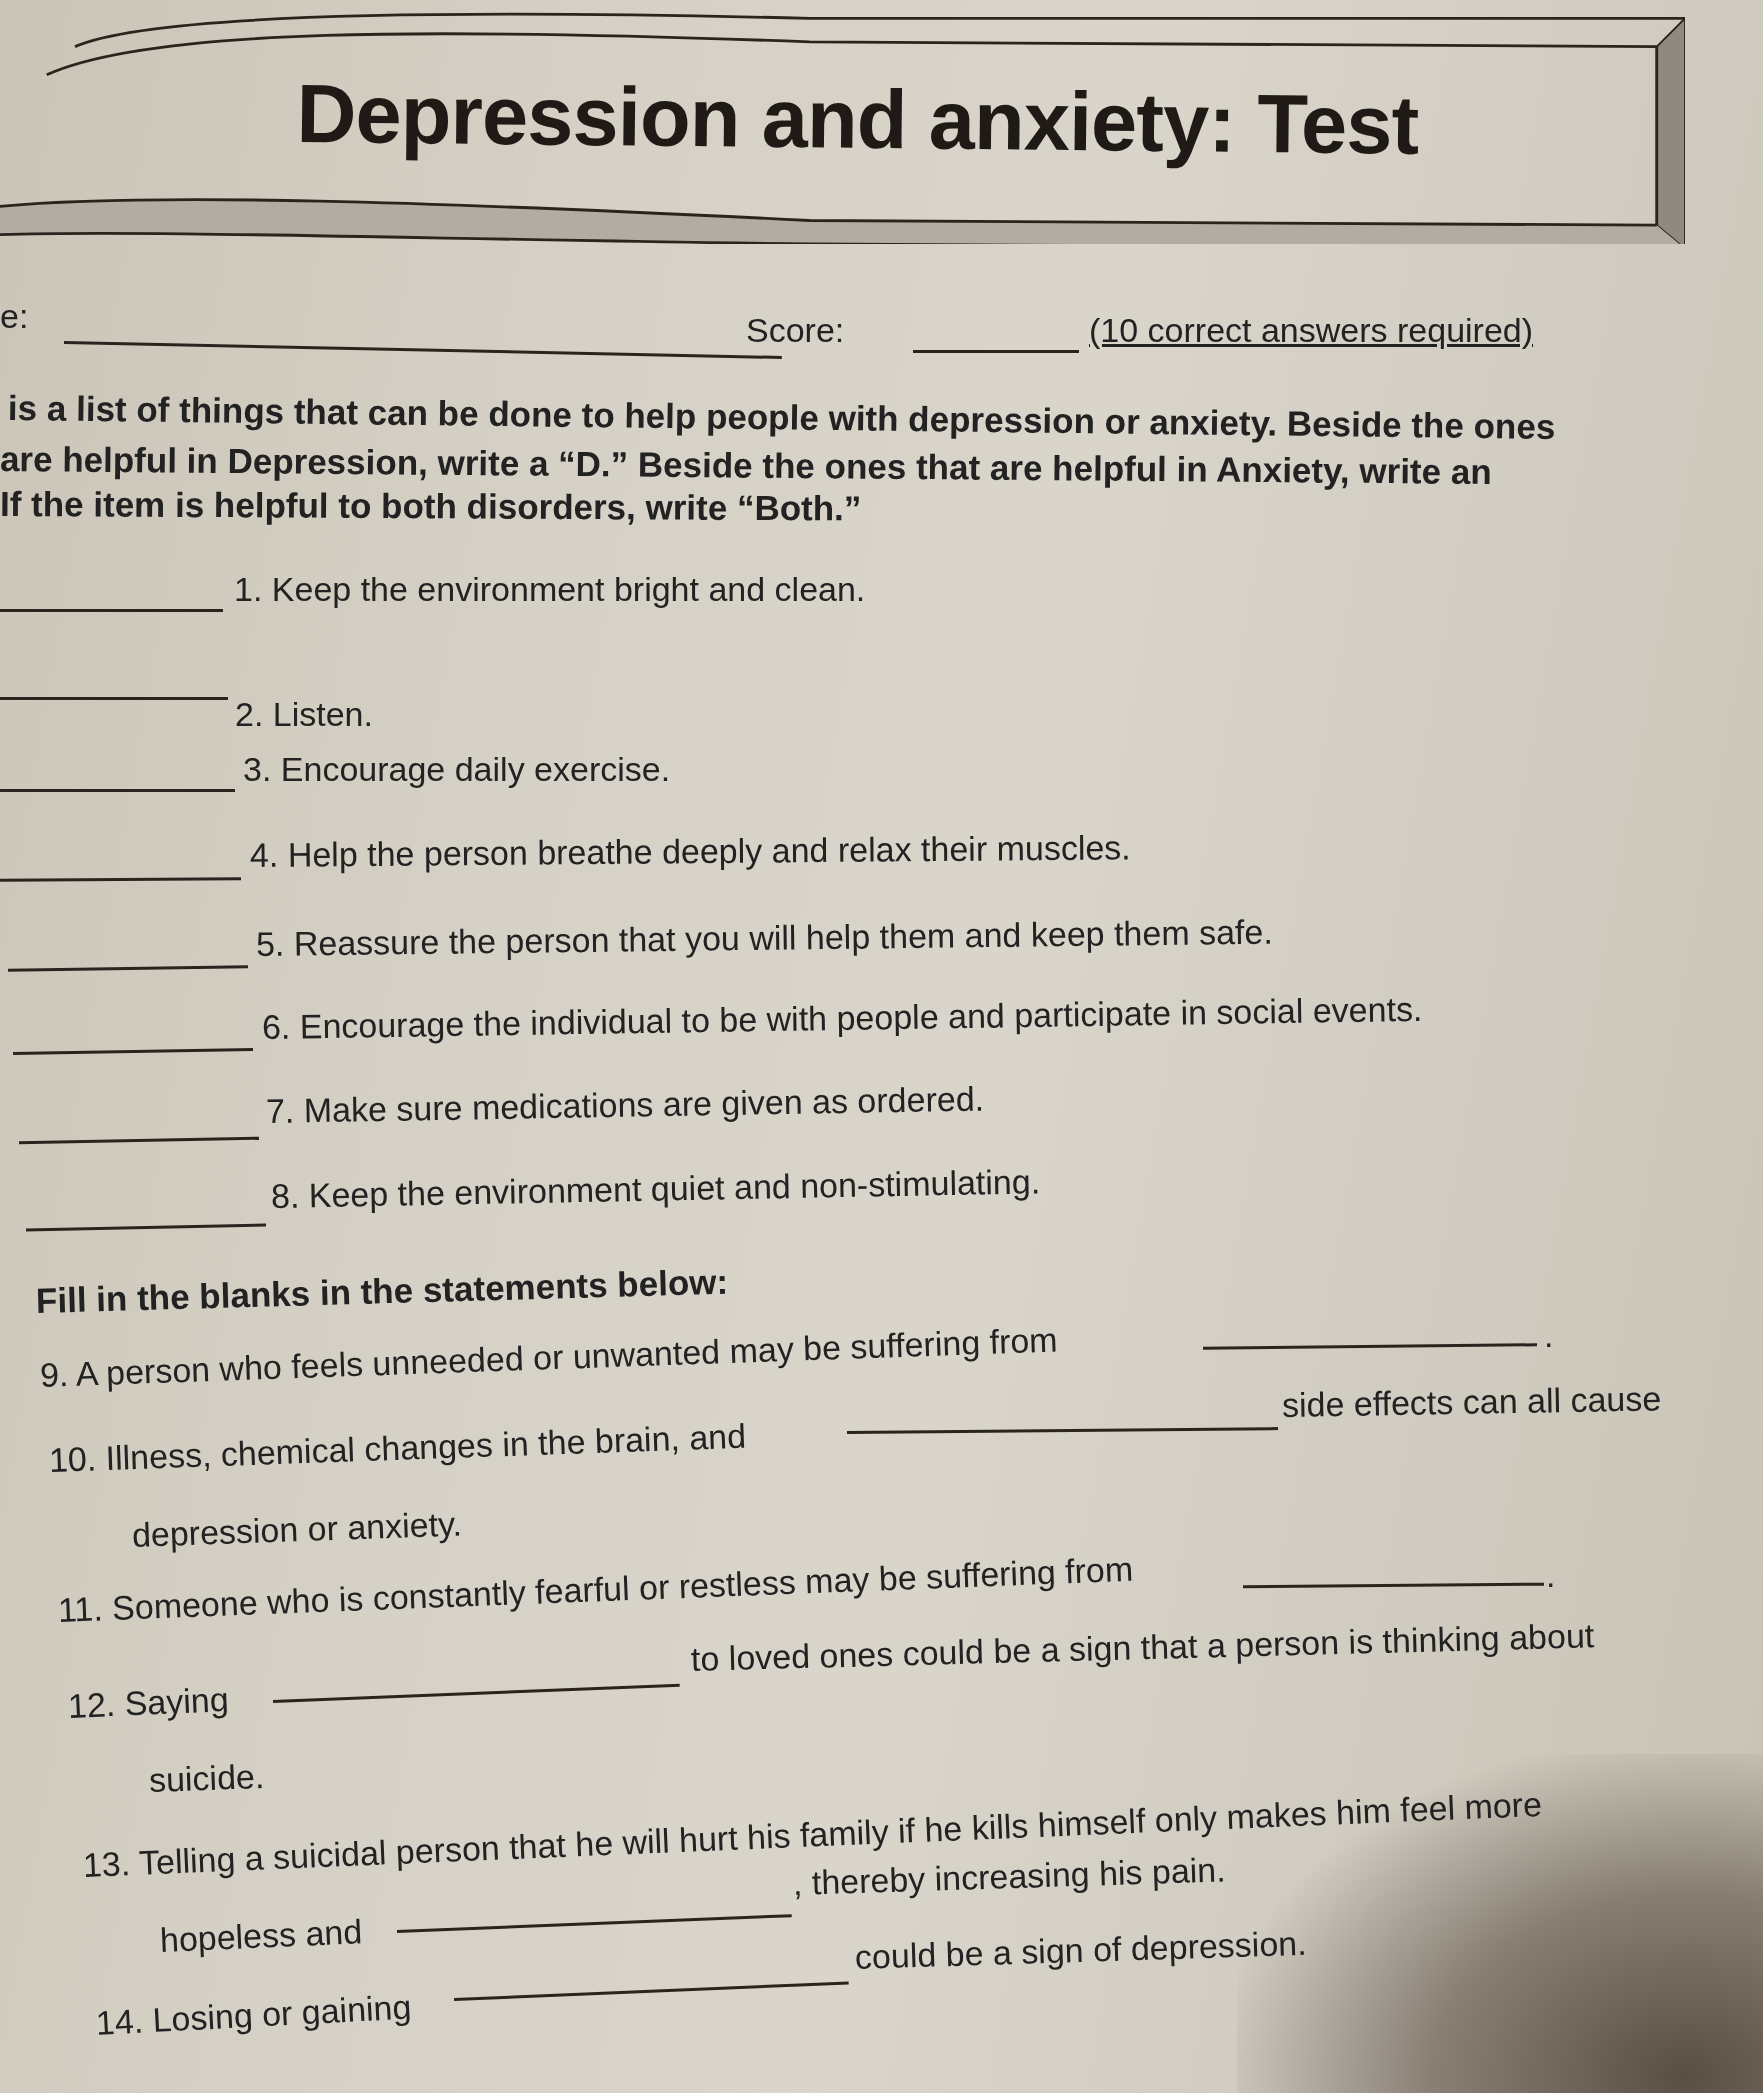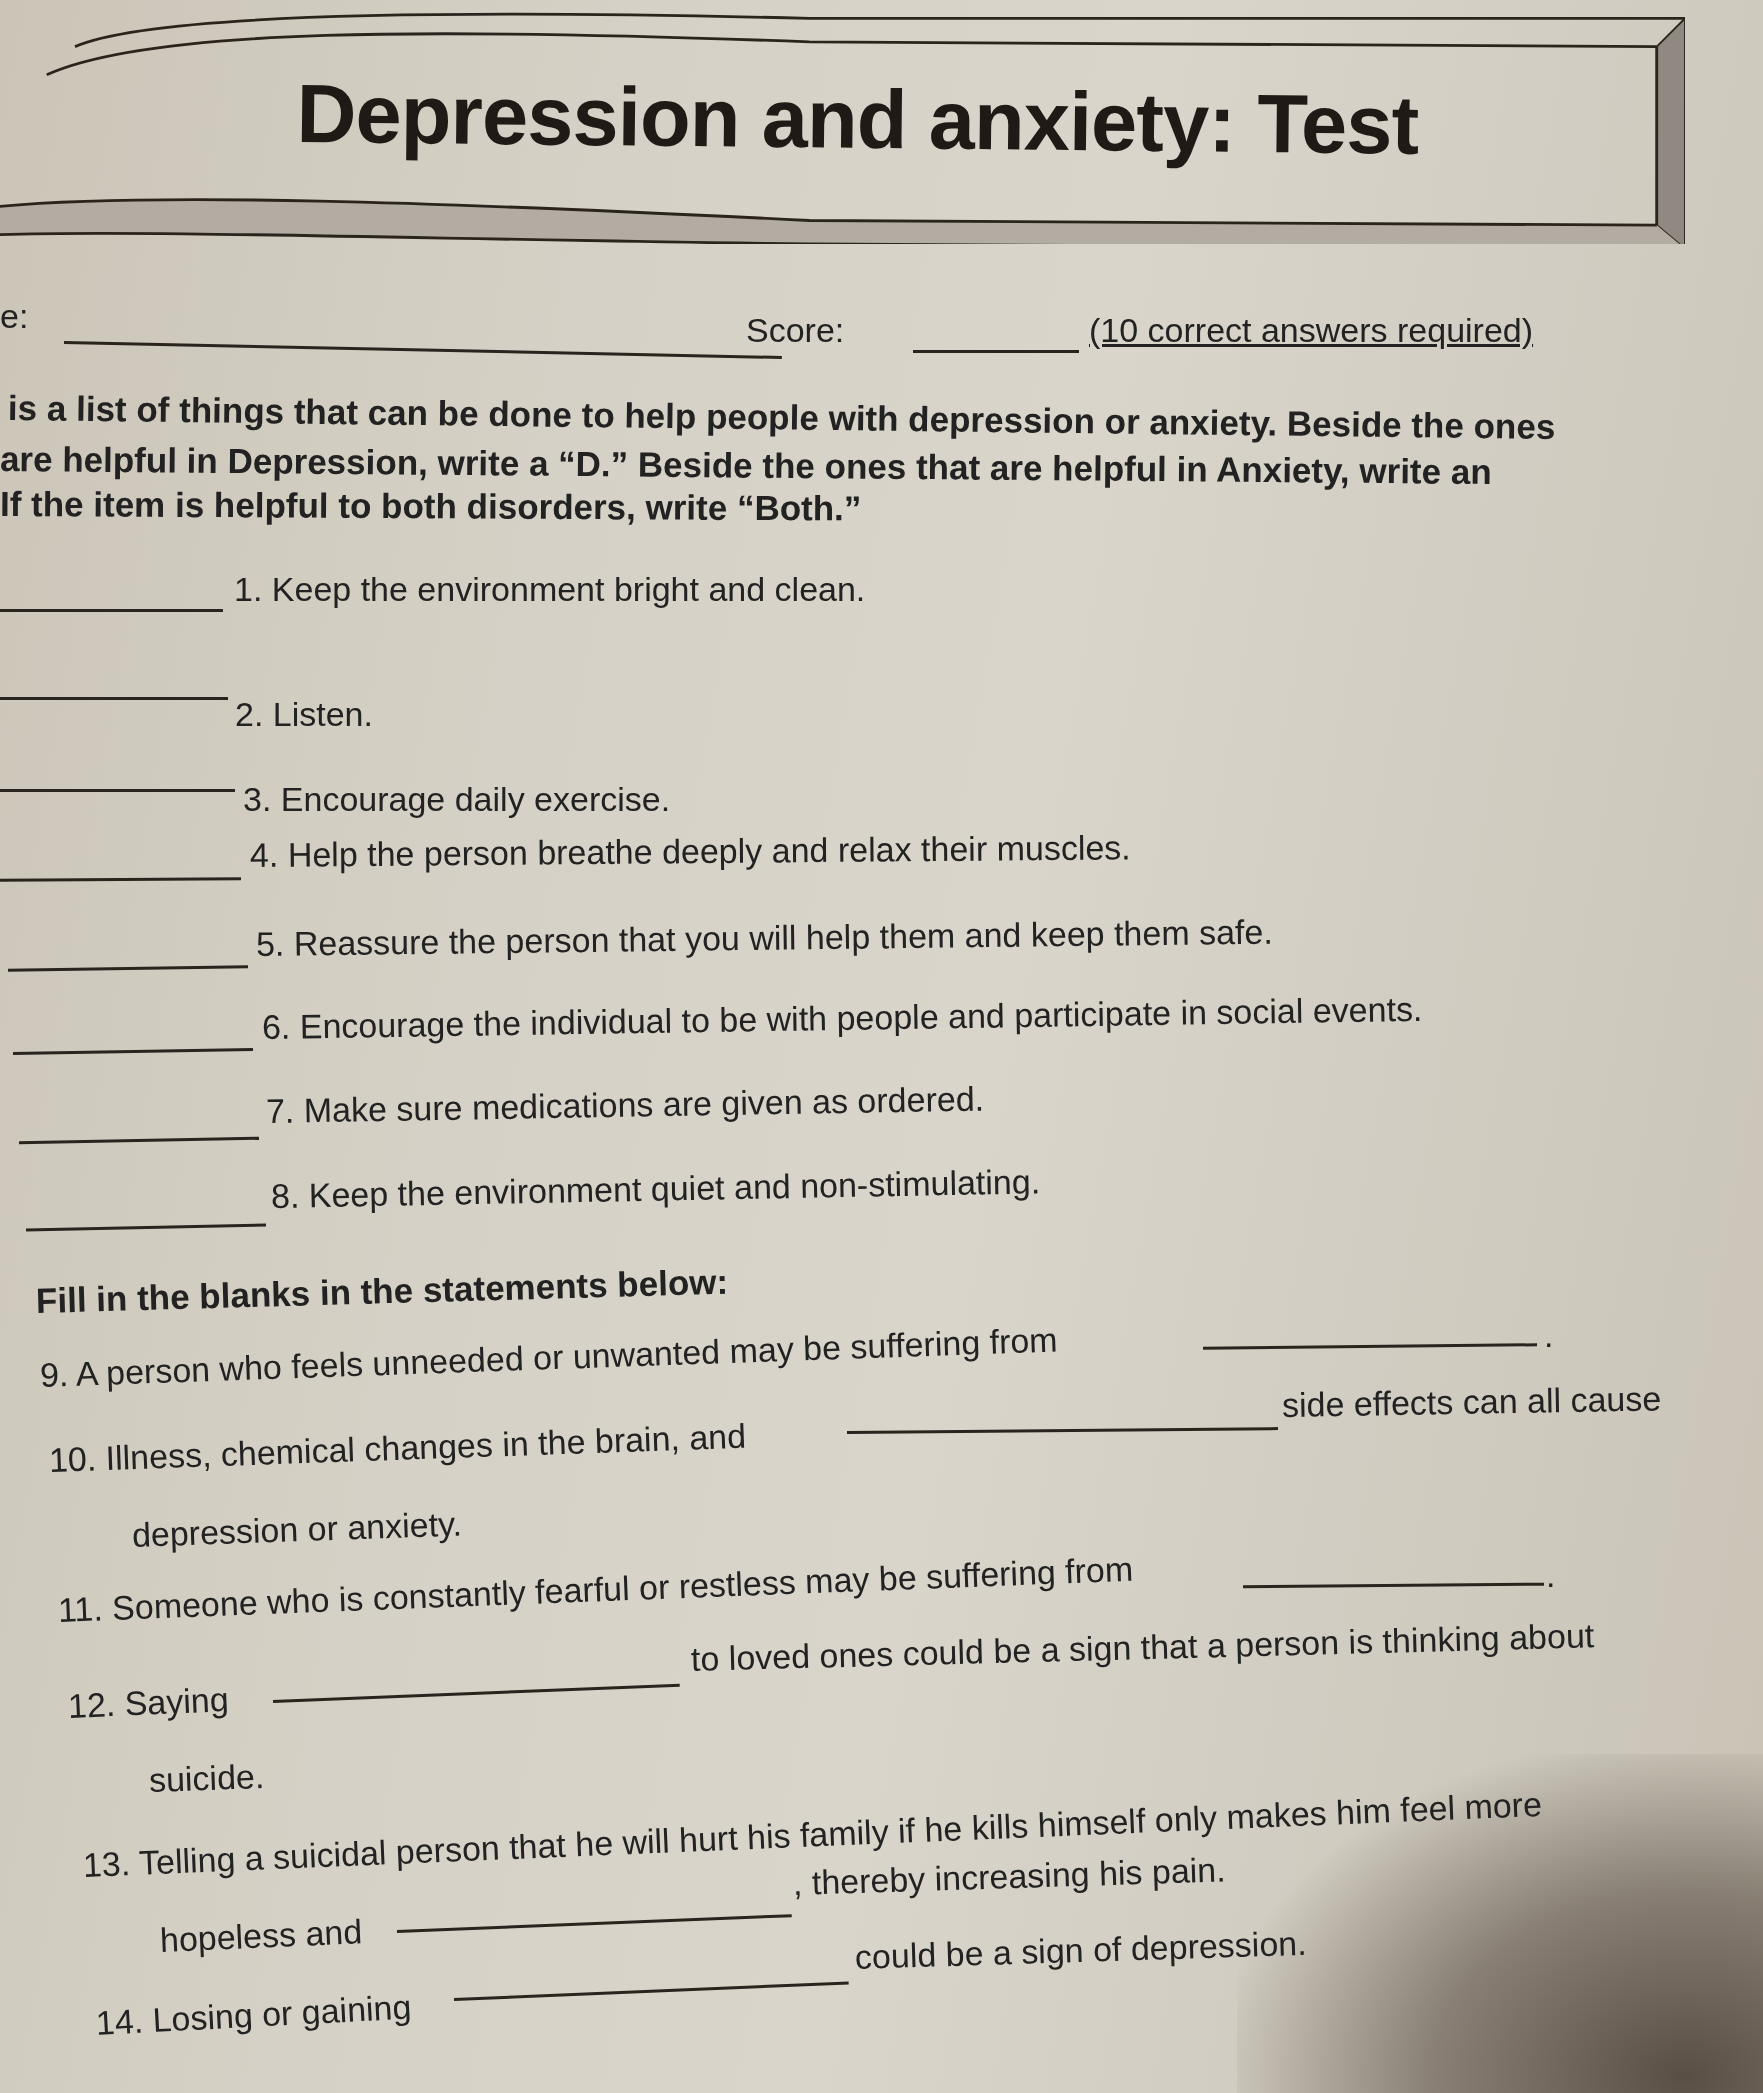--- a/index.html
+++ b/index.html
@@ -73,21 +73,21 @@
 <div class="text bold" style="left:0px; top:439px; transform:rotate(0.5deg); transform-origin:left;">are helpful in Depression, write a “D.” Beside the ones that are helpful in Anxiety, write an</div>
 <div class="text bold" style="left:0px; top:484px; transform:rotate(0.3deg); transform-origin:left;">If the item is helpful to both disorders, write “Both.”</div>
 
 <div class="line" style="left:0; top:609px; width:223px;"></div>
 <div class="text" style="left:234px; top:570px;">1. Keep the environment bright and clean.</div>
 
 <div class="line" style="left:0; top:697px; width:228px;"></div>
 <div class="text" style="left:235px; top:695px;">2. Listen.</div>
 
 <div class="line" style="left:0; top:789px; width:235px;"></div>
-<div class="text" style="left:243px; top:780px;">3. Encourage daily exercise.</div>
+<div class="text" style="left:243px; top:750px;">3. Encourage daily exercise.</div>
 
 <div class="line" style="left:0; top:878px; width:241px; transform:rotate(-0.4deg);"></div>
 <div class="text" style="left:250px; top:836px; transform:rotate(-0.5deg); transform-origin:left;">4. Help the person breathe deeply and relax their muscles.</div>
 
 <div class="line" style="left:7.5px; top:967px; width:240px; transform:rotate(-0.8deg);"></div>
 <div class="text" style="left:256px; top:925px; transform:rotate(-0.7deg); transform-origin:left;">5. Reassure the person that you will help them and keep them safe.</div>
 
 <div class="line" style="left:13px; top:1050px; width:240px; transform:rotate(-1deg);"></div>
 <div class="text" style="left:262px; top:1008px; transform:rotate(-0.9deg); transform-origin:left;">6. Encourage the individual to be with people and participate in social events.</div>
 

